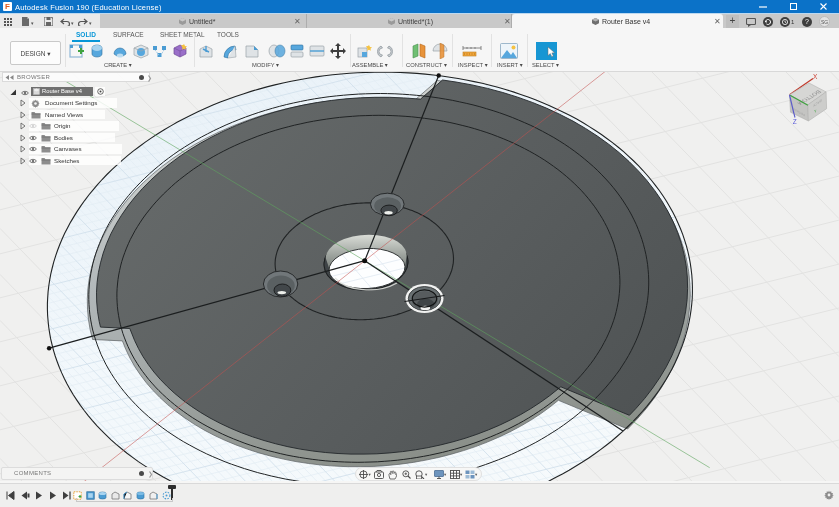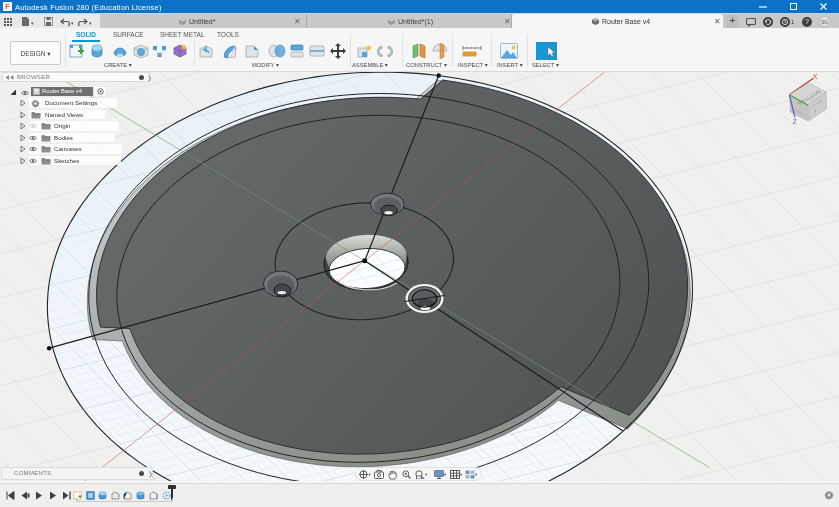--- a/index.html
+++ b/index.html
@@ -121,21 +121,21 @@
 <text font-family="Liberation Sans, sans-serif" font-size="4" fill="#3fa43f" transform="matrix(0.9,-0.35,0.2,0.9,814.5,41)">Y</text>
 <text font-family="Liberation Sans, sans-serif" font-size="3.8" fill="#a2a2a2" text-anchor="middle" transform="matrix(-0.87,-0.48,-0.05,-0.83,799,39)">FRONT</text>
 <text font-family="Liberation Sans, sans-serif" font-size="3.8" fill="#a2a2a2" text-anchor="middle" transform="matrix(-0.84,0.6,0.03,-0.88,817.5,30)">BACK</text>
 </g>
 </svg></div>
 
 <div class="abs" id="title">
  <div id="flogo">
       <span>F</span>
     </div>
- <div class="txt">Autodesk Fusion 280 (Education License)</div>
+ <div class="txt">Autodesk Fusion 190 (Education License)</div>
  <svg class="icon" style="right:72px;top:6px;position:absolute;" width="8" height="2" viewBox="0 0 8 2">
       <path d="M0,1 H8" stroke="#fff" stroke-width="1.2"></path>
     </svg>
  <svg class="icon" style="right:42px;top:3px;position:absolute;" width="7" height="7" viewBox="0 0 7 7">
       <rect x="0.5" y="0.5" width="6" height="6" fill="none" stroke="#fff" stroke-width="1"></rect>
     </svg>
  <svg class="icon" style="right:12px;top:3px;position:absolute;" width="7" height="7" viewBox="0 0 7 7">
       <path d="M0.5,0.5 L6.5,6.5 M6.5,0.5 L0.5,6.5" stroke="#fff" stroke-width="1.1"></path>
     </svg>
 </div>

